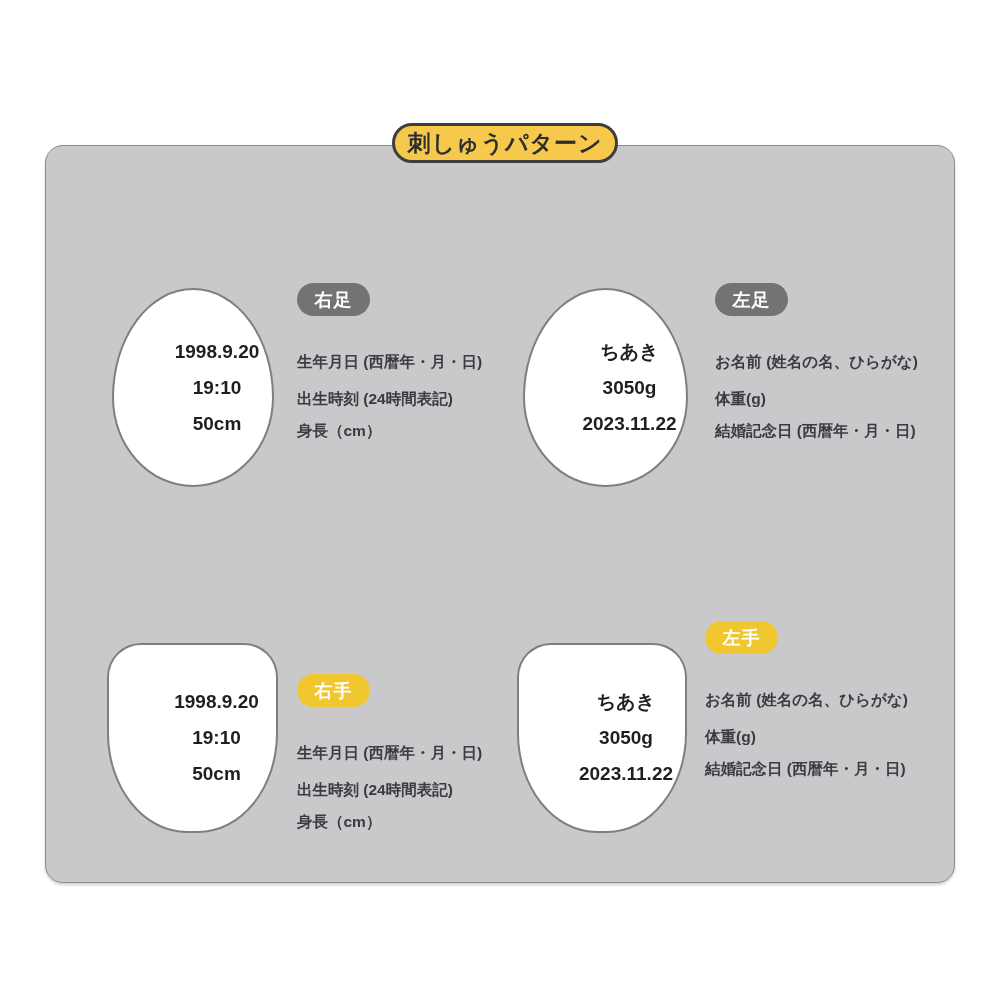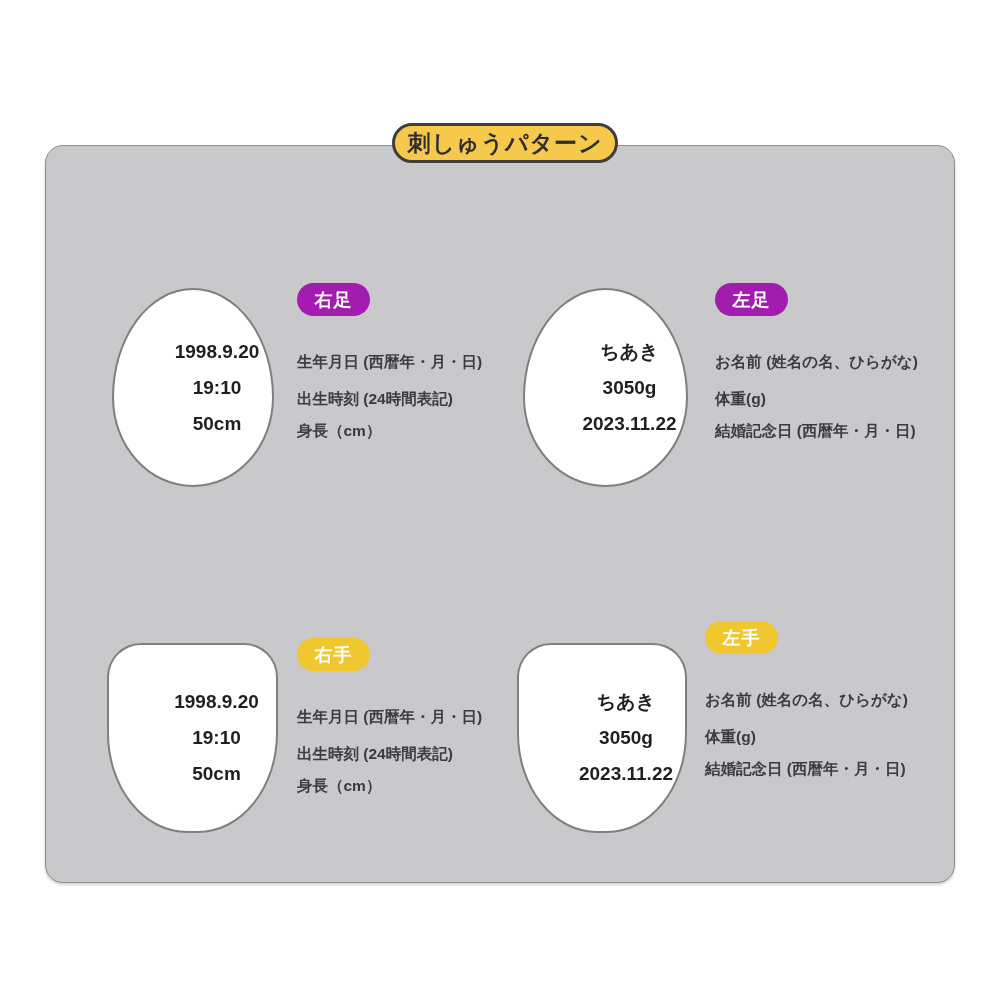--- a/index.html
+++ b/index.html
@@ -73,32 +73,32 @@
   .egg-2 { left: 523px; top: 288px; width: 165px; height: 199px; }
   .wing-1 { left: 107px; top: 643px; width: 171px; height: 190px; }
   .wing-2 { left: 517px; top: 643px; width: 170px; height: 190px; }
   .labels-col {
     position: absolute;
     width: 245px;
     height: 150px;
   }
   .col-r1-a { left: 297px; top: 283px; }
   .col-r1-b { left: 715px; top: 283px; }
-  .col-r2-a { left: 297px; top: 638px; }
+  .col-r2-a { left: 297px; top: 674px; }
   .col-r2-b { left: 705px; top: 621px; }
   .pill {
     position: absolute;
     left: 0; top: 0;
     width: 73px; height: 33px;
     border-radius: 17px;
     display: flex; align-items: center; justify-content: center;
     font-size: 18px; font-weight: bold; color: #ffffff;
     letter-spacing: 1px;
   }
-  .pill-blue { background: #a21caf; }
+  .pill-blue { background: #737373; }
   .pill-yellow { background: #f0c72e; }
   .lbl {
     position: absolute;
     left: 0;
     white-space: nowrap;
     font-size: 15.5px;
     font-weight: 600;
     color: #3b3b40;
     line-height: 24px;
     margin-top: 20px;

